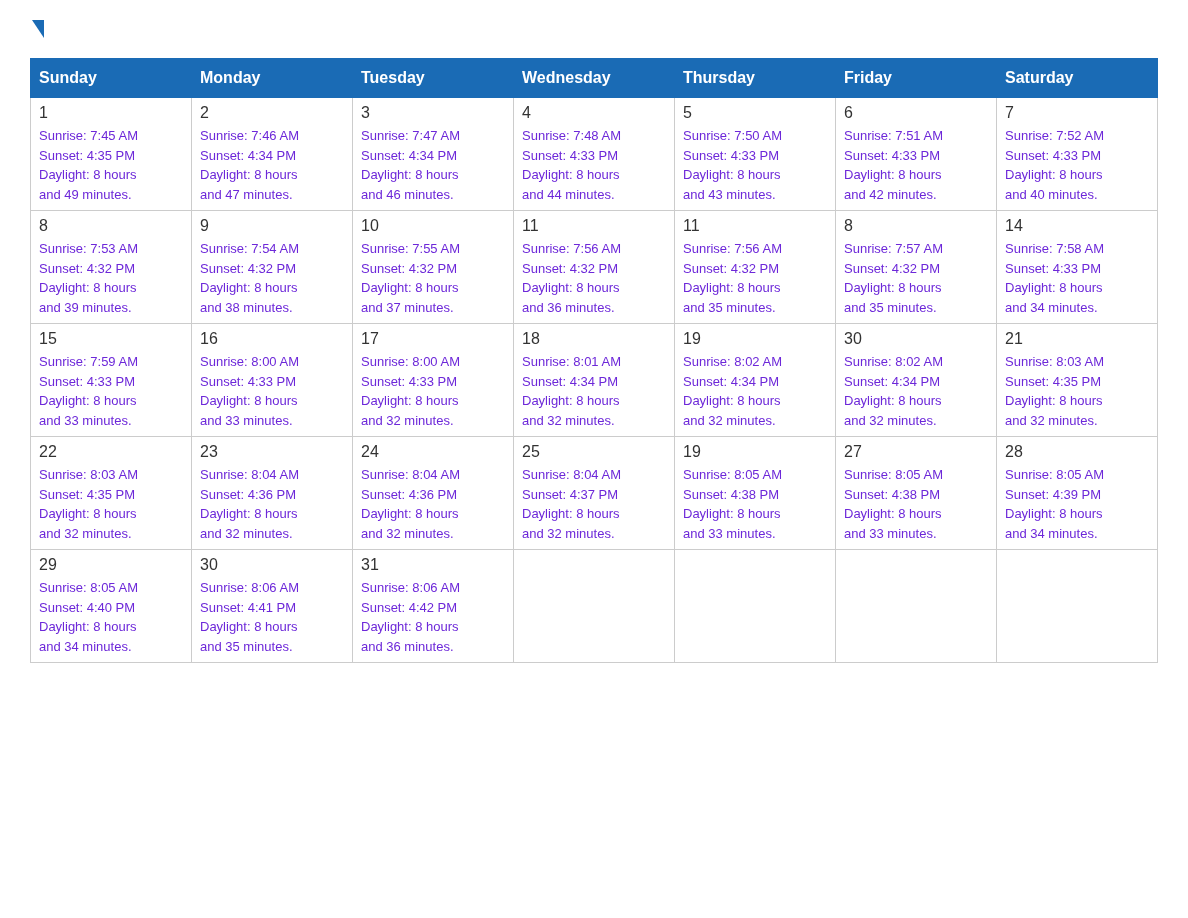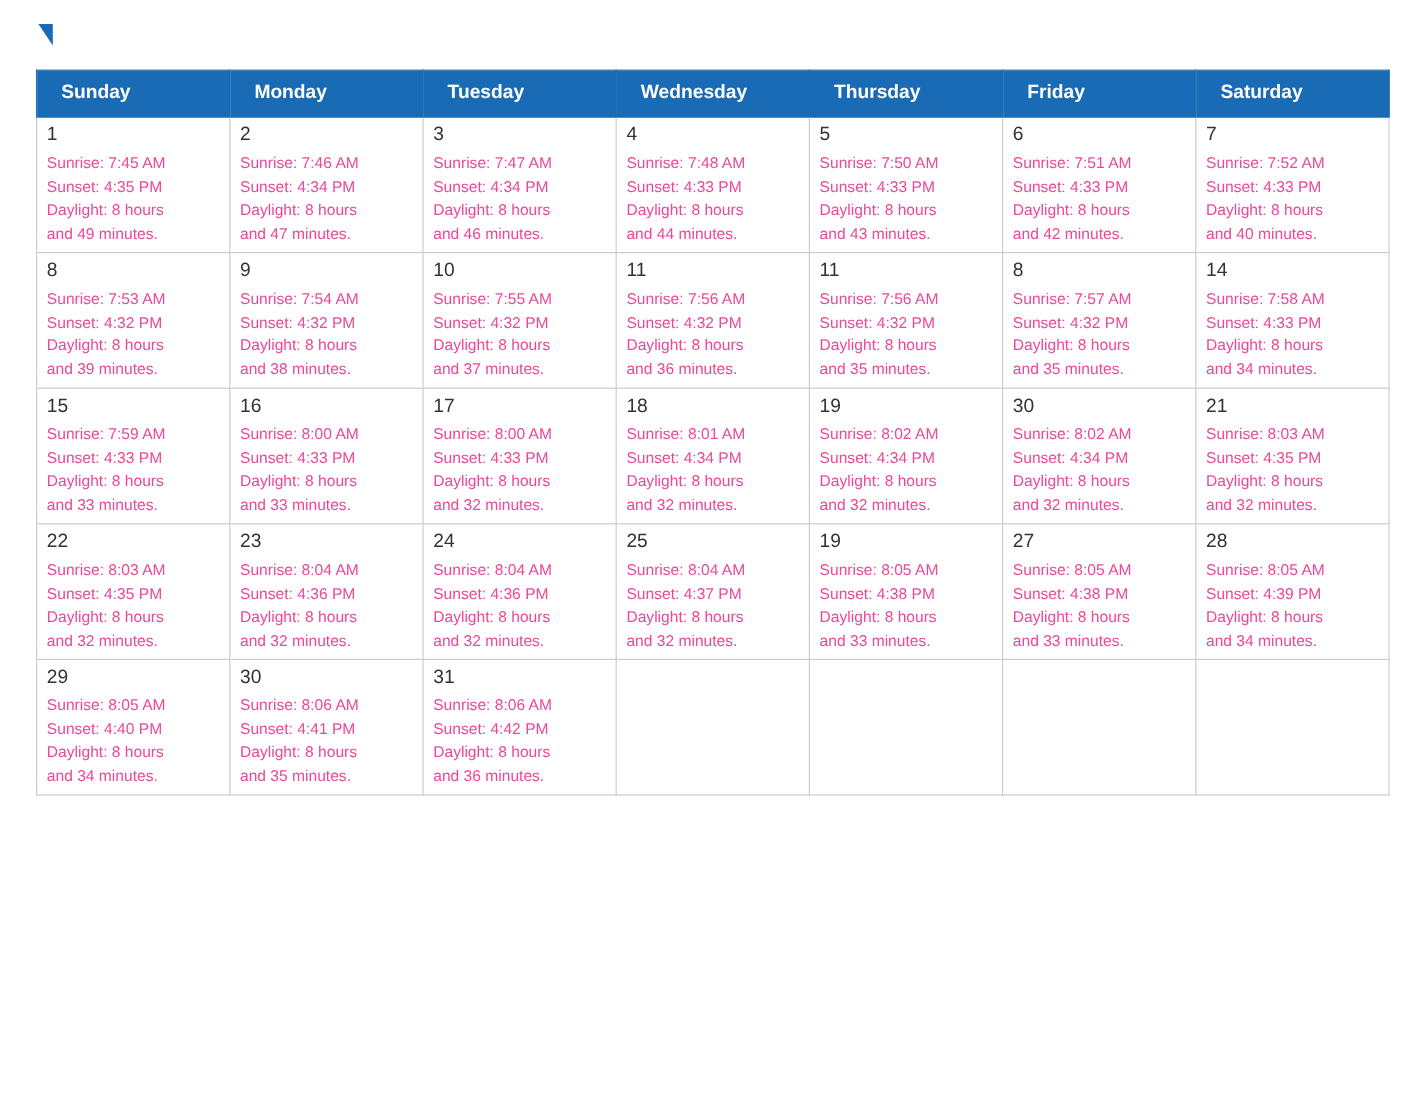--- a/index.html
+++ b/index.html
@@ -58,21 +58,21 @@
       margin-top: 4px;
     }
     .calendar {
       width: 100%;
       border-collapse: collapse;
       border: 1px solid #aaa;
     }
     .calendar th {
       background-color: #1a6bb5;
       color: #fff;
-      padding: 10px 20px;
+      padding: 10px 8px;
       text-align: left;
       font-size: 16px;
       border: 1px solid #1a6bb5;
     }
     .calendar td {
       vertical-align: top;
       padding: 6px 8px;
       border: 1px solid #ccc;
       width: 14.28%;
       min-height: 100px;
@@ -81,21 +81,21 @@
     }
     .day-num {
       font-size: 16px;
       font-weight: normal;
       display: block;
       margin-bottom: 4px;
     }
     .day-info {
       font-size: 13px;
       line-height: 1.5;
-      color: #ec4899;
+      color: #6d28d9;
     }
     .empty-cell {
       background: #fff;
     }
     .calendar tr td {
       background: #fff;
     }
     .calendar tbody tr:nth-child(odd) td {
       background: #fff;
     }

